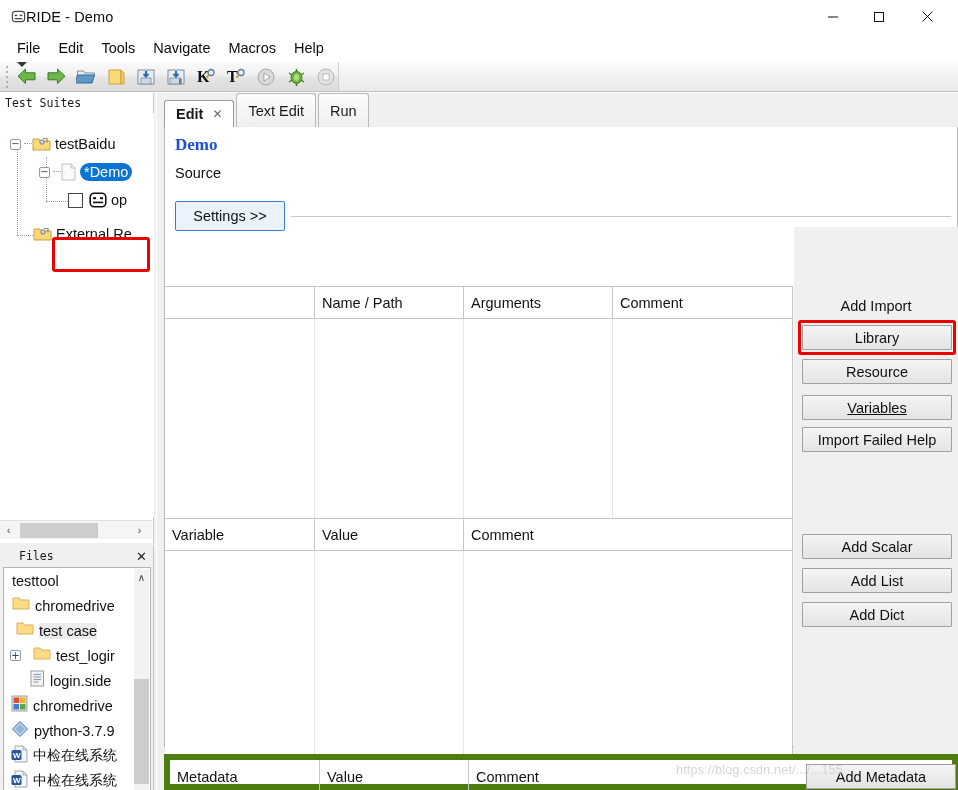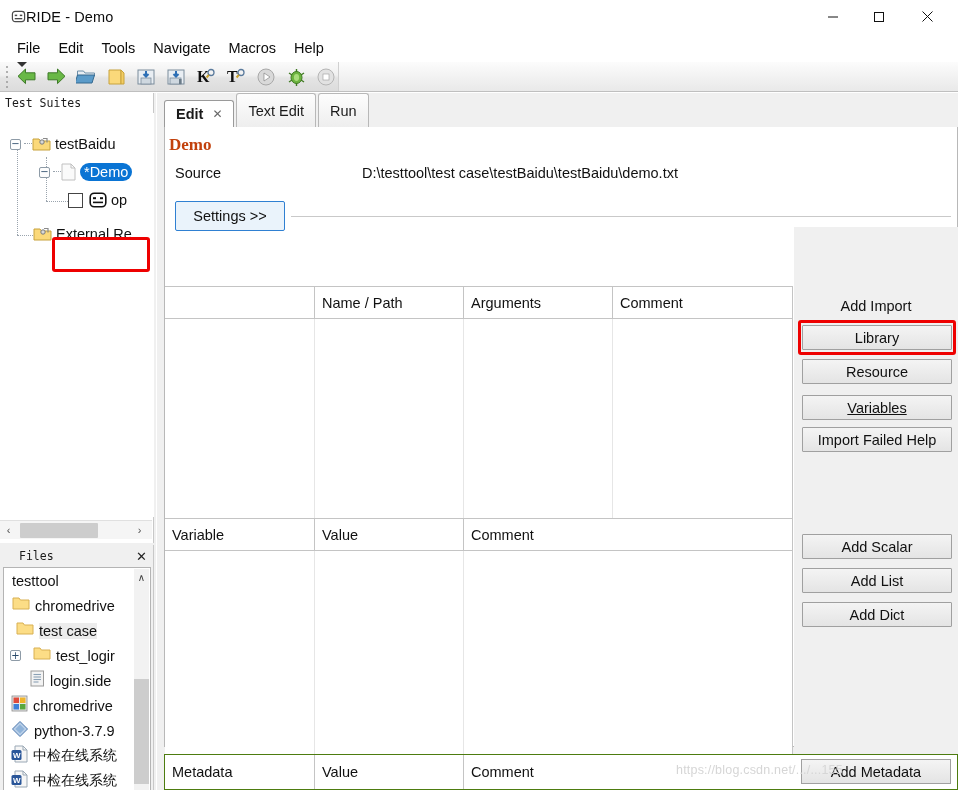--- a/index.html
+++ b/index.html
@@ -200,23 +200,23 @@
     border-color: #9a9a9a;
   }
   .tab .tab-close { margin-left: 9px; font-size: 12px; color: #666; font-weight: normal; }
 
   #editor-pane {
     position: absolute; left: 7px; top: 34px; width: 794px; height: 620px;
     background: #ffffff;
     border: 1px solid #b8b8b8; border-top: none;
   }
   #doc-title {
-    position: absolute; left: 4px; top: 8px;
+    position: absolute; left: 10px; top: 8px;
     font-family: "Liberation Serif", serif;
-    font-size: 17px; font-weight: bold; color: #c2410c;
+    font-size: 17px; font-weight: bold; color: #1d4ed8;
   }
   #source-label {
     position: absolute; left: 10px; top: 38px;
     font-size: 14.5px; color: #111;
   }
   #source-value {
     position: absolute; left: 197px; top: 38px;
     font-size: 14.5px; color: #111;
   }
   #settings-btn {
@@ -288,21 +288,21 @@
     position: absolute; left: 4px; top: 93px;
     width: 158px; height: 35px;
     border: 3px solid #ee0000; border-radius: 3px;
     pointer-events: none;
   }
 
   
   #meta-strip {
     position: absolute; left: 7px; top: 661px; width: 794px; height: 36px;
     background: #ffffff;
-    border: 1px solid #4d7c0f;
+    border: 6px solid #4d7c0f;
   }
   #meta-strip .gcell { height: 34px; }
   #btn-add-metadata {
     position: absolute; left: 636px; top: 4px; width: 150px; height: 25px;
     background: linear-gradient(to bottom,#f4f4f4,#e4e4e4);
     border: 1px solid #a0a0a0;
     display: flex; align-items: center; justify-content: center;
     font-size: 14.5px; color: #111;
   }
   #watermark {
@@ -643,21 +643,20 @@
       </div>
       <div class="tab">
         <span>Run</span>
       </div>
     </div>
 
     <div id="editor-pane">
 
       <div id="doc-title">Demo</div>
       <div id="source-label">Source</div>
-      <div id="source-value">D:\testtool\test case\testBaidu\testBaidu\demo.txt</div>
 
       <div id="settings-btn">Settings &gt;&gt;</div>
       <div id="settings-rule"></div>
 
       <div class="gridhead" id="import-grid">
         <div class="gcell first" style="left:0; width:149px;margin-top:24px;">Import</div>
         <div class="gcell" style="left:149px; width:149px;">Name / Path</div>
         <div class="gcell" style="left:298px; width:149px;">Arguments</div>
         <div class="gcell" style="left:447px; width:180px;">Comment</div>
       </div>

